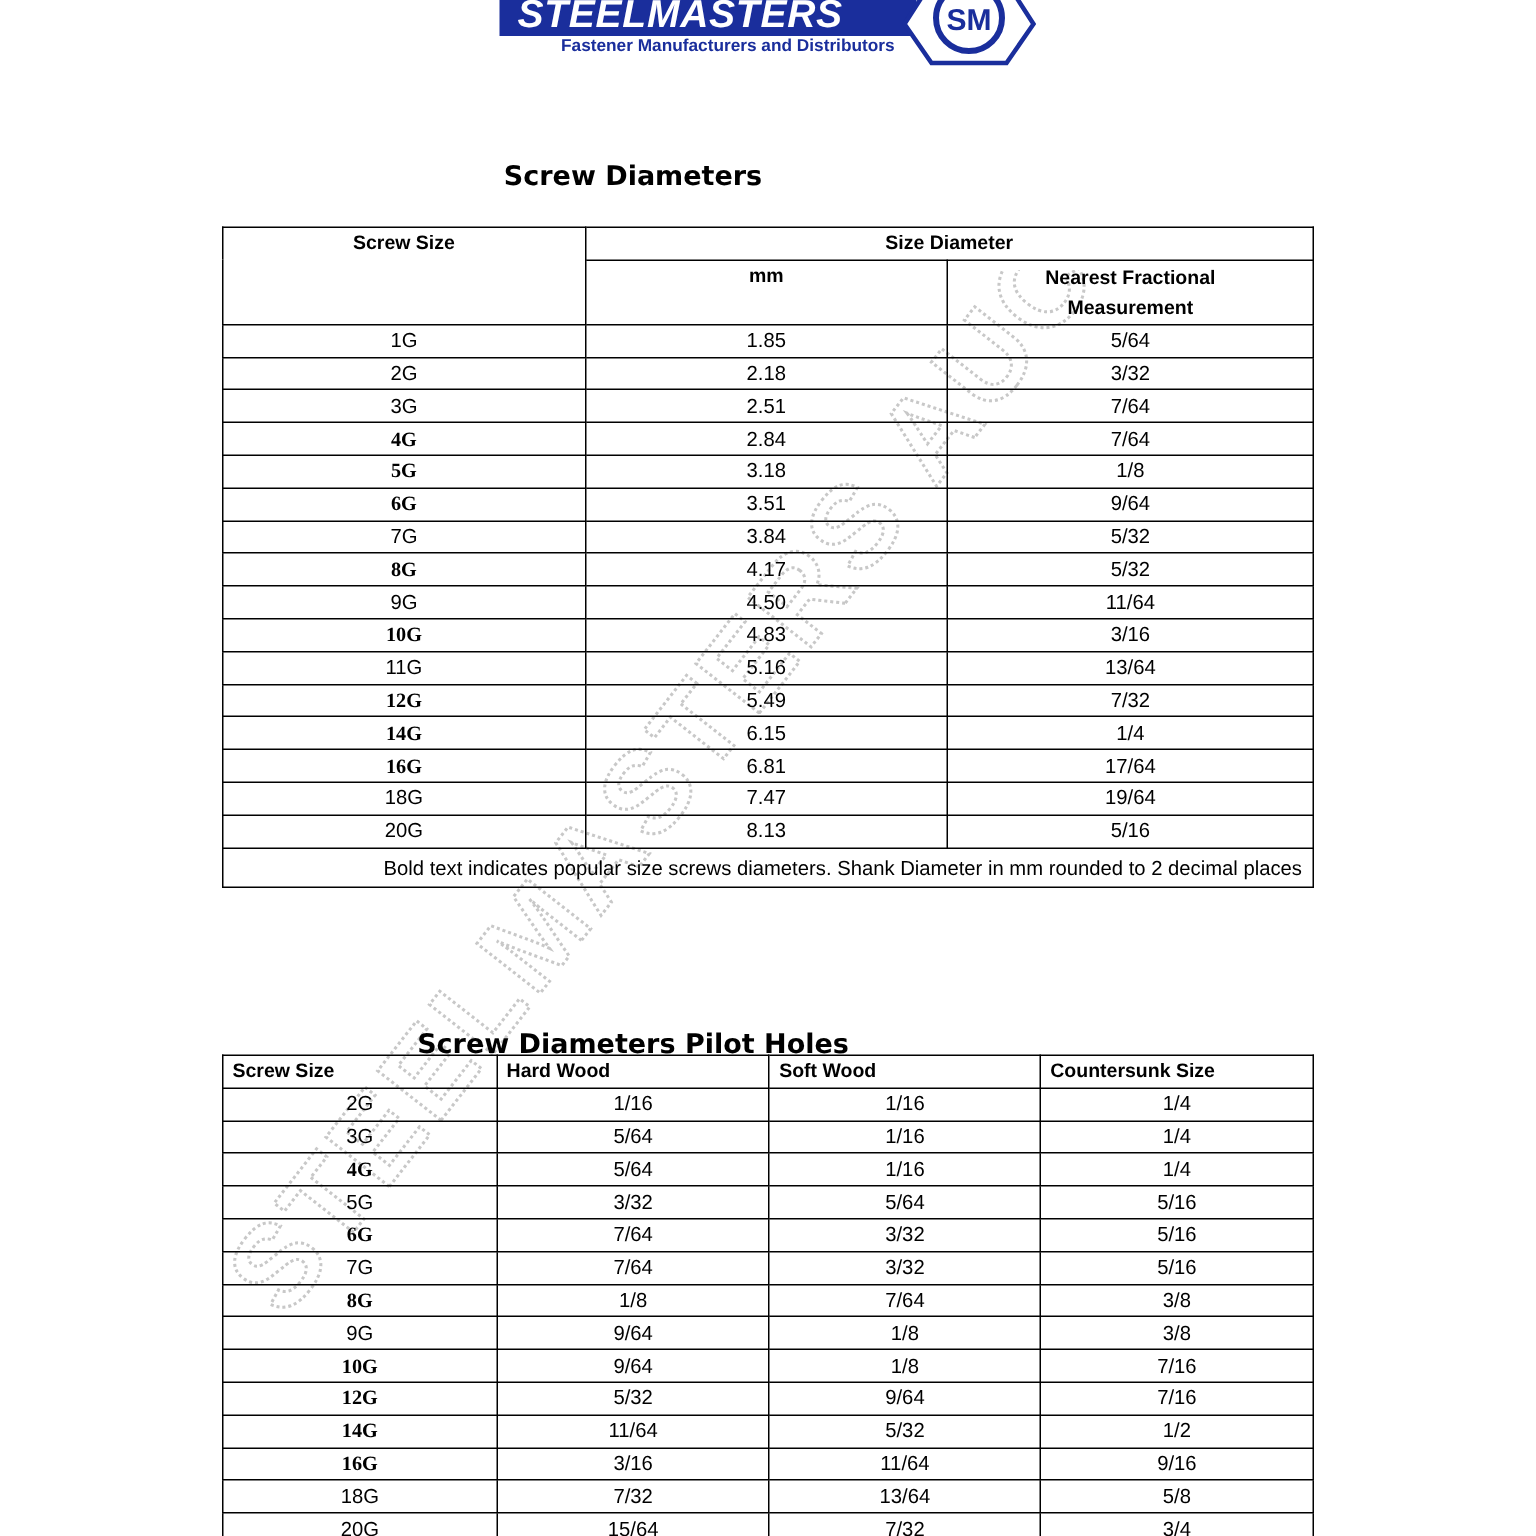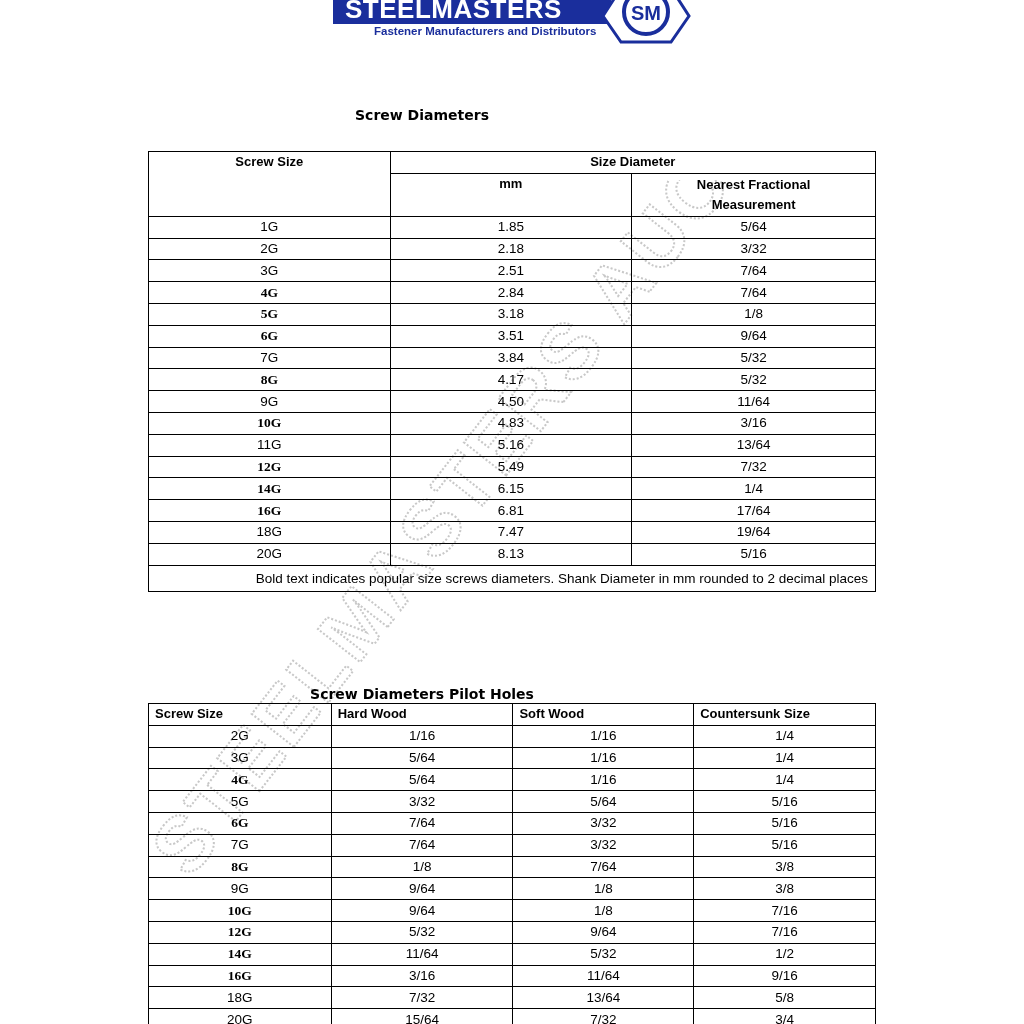--- a/index.html
+++ b/index.html
@@ -1,22 +1,22 @@
 <!DOCTYPE html>
 <html><head>
 <meta charset="utf-8">
 <style>
   html, body { margin:0; padding:0; background:#ffffff; }
   body { width:1024px; height:1024px; position:relative; overflow:hidden; font-family:"Liberation Sans", sans-serif; color:#000; }
   .logo { position:absolute; left:333px; top:0; width:360px; height:46px; }
-  .logo-bar { position:absolute; left:0; top:0; width:278px; height:22px; background:#1a2e9c; color:#fff; font-weight:bold; font-size:26px; line-height:18px; letter-spacing:0.5px; overflow:hidden; padding-left:12px; box-sizing:border-box; }
+  .logo-bar { position:absolute; left:0; top:0; width:278px; height:22px; background:#1a2e9c; color:#fff; font-weight:bold; font-style:italic; font-size:26px; line-height:18px; letter-spacing:0.5px; overflow:hidden; padding-left:12px; box-sizing:border-box; }
   .logo-tag { position:absolute; left:9px; top:25px; color:#1a2e9c; font-weight:bold; font-size:11.5px; white-space:nowrap;margin-left:32px; }
   .logo-bar2 { position:absolute; left:0; top:22px; width:278px; height:2px; background:#1a2e9c; }
   .logo-hex { position:absolute; left:268px; top:-14px; width:90px; height:58px; }
-  .doc-title { position:absolute; left:0; width:844px; text-align:center; font-family:"DejaVu Sans", sans-serif; font-weight:bold; font-size:14px; }
+  .doc-title { position:absolute; left:0; width:844px; text-align:center; font-family:"DejaVu Sans", sans-serif; font-weight:bold; font-size:18px; }
   table { border-collapse:collapse; position:absolute; font-family:"Liberation Sans", sans-serif; font-size:13.5px; }
   td, th { border:1px solid #000; padding:0; height:20.8px; line-height:20px; text-align:center; font-weight:normal; }
   th { font-weight:bold; font-size:13px; }
   .b { font-weight:bold;font-family:Liberation Serif, serif; }
   .note { text-align:right; padding:2px 7px; line-height:21px; font-size:13.5px; }
   .t2 th { text-align:left; padding-left:6px; }
   .watermark { position:absolute; left:120px; top:180px; width:800px; height:700px; pointer-events:none; }
 </style>
 </head>
 <body>

